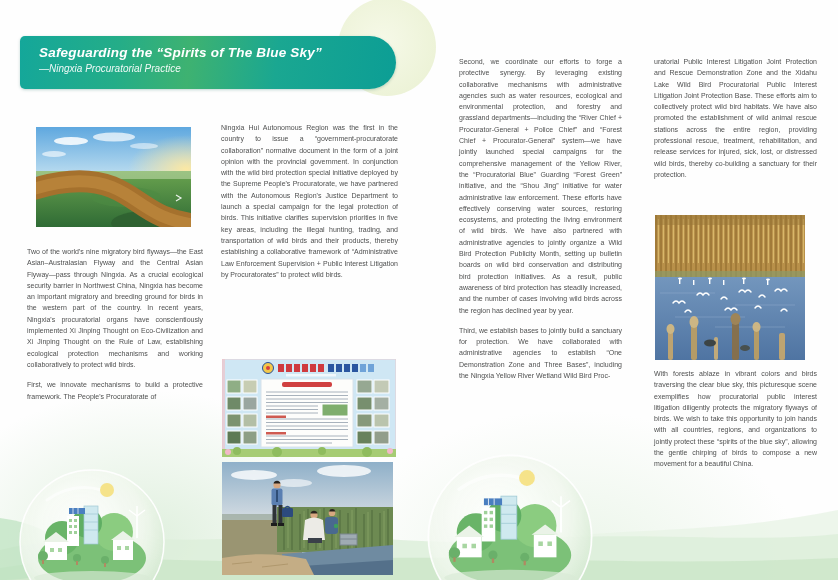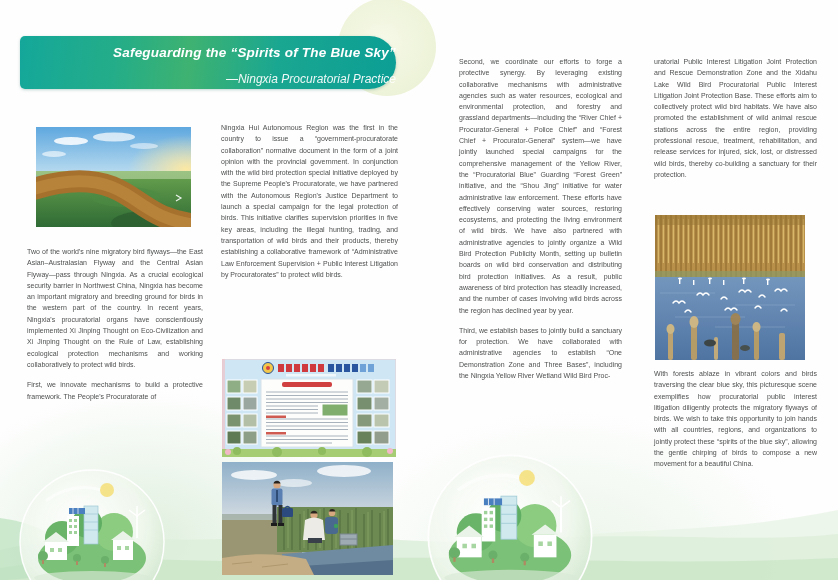--- a/index.html
+++ b/index.html
@@ -14,23 +14,23 @@
   .wash-r{left:340px;top:410px;width:460px;height:300px;
     background:radial-gradient(closest-side, rgba(210,234,206,.45), rgba(255,255,255,0));}
   .bottom-waves{position:absolute;left:0;bottom:0;width:838px;height:100px;z-index:1;}
   .ecocity{position:absolute;z-index:2;}
   .ecocity-l{left:14px;top:460px;width:156px;height:120px;}
   .ecocity-r{left:424px;top:444px;width:172px;height:136px;}
   
   .banner{position:absolute;left:20px;top:36px;width:376px;height:53px;z-index:3;
     border-radius:5px 27px 27px 5px;
     background:linear-gradient(96deg,#14a79a 0%,#24ad88 26%,#3eb271 45%,#1aa791 68%,#0c9e95 100%);
-    box-shadow:0 1px 3px rgba(0,90,80,.25);padding:9px 0 0 19px;box-sizing:border-box;text-align:right;}
+    box-shadow:0 1px 3px rgba(0,90,80,.25);padding:9px 0 0 19px;box-sizing:border-box;}
   .banner-title{font-size:13.5px;font-weight:bold;font-style:italic;color:#ffffff;letter-spacing:.2px;}
-  .banner-subtitle{font-size:12px;font-style:italic;color:rgba(255,255,255,.93);margin-top:12px;}
+  .banner-subtitle{font-size:10px;font-style:italic;color:rgba(255,255,255,.93);margin-top:3px;}
   
   .col{position:absolute;z-index:3;}
   .col p{margin:0 0 9px 0;text-align:justify;font-size:7px;line-height:11.3px;color:#4e4f4f;}
   .col1{left:27px;top:246px;width:176px;}
   .col2{left:221px;top:122px;width:177px;}
   .col3{left:459px;top:56px;width:163px;}
   .col4a{left:654px;top:56px;width:163px;}
   .col4b{left:654px;top:368px;width:163px;}
   
   .photo{position:absolute;z-index:3;display:block;}

